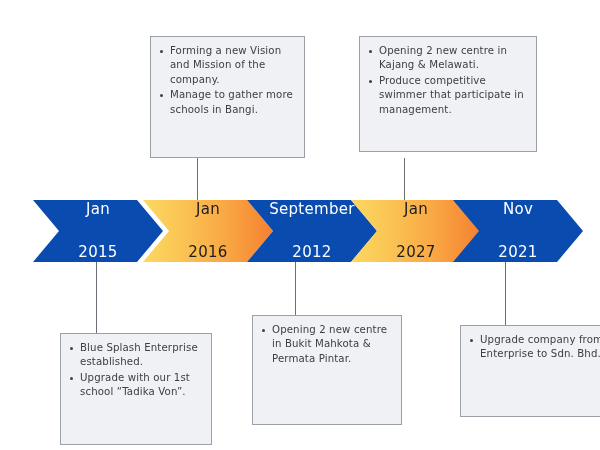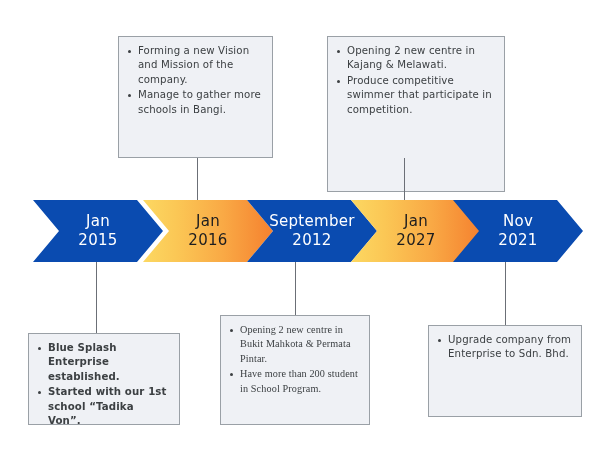--- a/index.html
+++ b/index.html
@@ -18,20 +18,21 @@
     overflow: hidden;
   }
 
   
   .info-box {
     position: absolute;
     box-sizing: border-box;
     background: #eff1f5;
     border: 1px solid #9aa0a6;
     padding: 7px 9px 7px 6px;
+    margin-left: 32px;
   }
   .info-list {
     list-style: none;
     margin: 0;
     padding: 0;
   }
   .info-list li {
     position: relative;
     margin: 0 0 1px 0;
     padding-left: 13px;
@@ -59,21 +60,21 @@
   }
 
   
   .chevron {
     position: absolute;
     top: 200px;
     height: 62px;
     display: flex;
     flex-direction: column;
     align-items: center;
-    justify-content: center;
+    justify-content: space-between;
     -webkit-clip-path: polygon(0 0, calc(100% - 26px) 0, 100% 50%, calc(100% - 26px) 100%, 0 100%, 26px 50%);
     clip-path: polygon(0 0, calc(100% - 26px) 0, 100% 50%, calc(100% - 26px) 100%, 0 100%, 26px 50%);
   }
   .chevron.blue {
     background: #0a4bb0;
   }
   .chevron.orange {
     background: linear-gradient(90deg, #fcd862 0%, #fbc755 26%, #f9a945 62%, #f5812f 100%);
   }
   .chev-line {
@@ -91,24 +92,24 @@
 
 <div id="canvas">
 
   <div class="info-box" style="left:118px; top:36px; width:155px; height:122px;">
     <ul class="info-list">
       <li>Forming a new Vision and Mission of the company.</li>
       <li>Manage to gather more schools in Bangi.</li>
     </ul>
   </div>
 
-  <div class="info-box" style="left:327px; top:36px; width:178px; height:156px;">
+  <div class="info-box" style="left:327px; top:36px; width:178px; height:116px;">
     <ul class="info-list">
       <li>Opening 2 new centre in Kajang &amp; Melawati.</li>
-      <li>Produce competitive swimmer that participate in competition.</li>
+      <li>Produce competitive swimmer that participate in management.</li>
     </ul>
   </div>
 
   <div class="connector" style="left:197px; top:158px; height:44px;"></div>
   <div class="connector" style="left:404px; top:158px; height:44px;"></div>
 
   <div class="chevron blue" style="left:33px; width:130px;">
     <span class="chev-line">Jan</span>
     <span class="chev-line">2015</span>
   </div>
@@ -130,31 +131,30 @@
 
   <div class="chevron blue" style="left:453px; width:130px;">
     <span class="chev-line">Nov</span>
     <span class="chev-line">2021</span>
   </div>
 
   <div class="connector" style="left:96px; top:262px; height:71px;"></div>
   <div class="connector" style="left:295px; top:262px; height:53px;"></div>
   <div class="connector" style="left:505px; top:262px; height:63px;"></div>
 
-  <div class="info-box" style="left:28px; top:333px; width:152px; height:92px;font-weight:bold;">
+  <div class="info-box" style="left:28px; top:333px; width:152px; height:112px;">
     <ul class="info-list">
       <li>Blue Splash Enterprise established.</li>
-      <li>Started with our 1st school “Tadika Von”.</li>
+      <li>Upgrade with our 1st school “Tadika Von”.</li>
     </ul>
   </div>
 
-  <div class="info-box" style="left:220px; top:315px; width:150px; height:110px;font-family:Liberation Serif, serif;">
+  <div class="info-box" style="left:220px; top:315px; width:150px; height:110px;">
     <ul class="info-list">
       <li>Opening 2 new centre in Bukit Mahkota &amp; Permata Pintar.</li>
-      <li>Have more than 200 student in School Program.</li>
     </ul>
   </div>
 
   <div class="info-box" style="left:428px; top:325px; width:154px; height:92px;">
     <ul class="info-list">
       <li>Upgrade company from Enterprise to Sdn. Bhd.</li>
     </ul>
   </div>
 
 </div>

